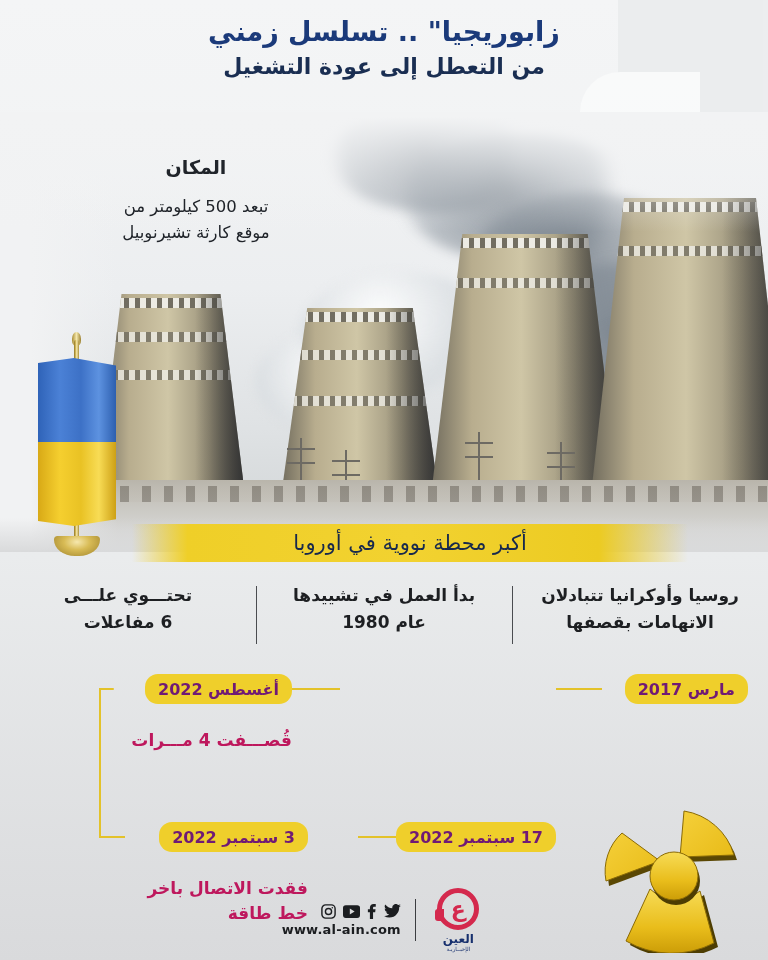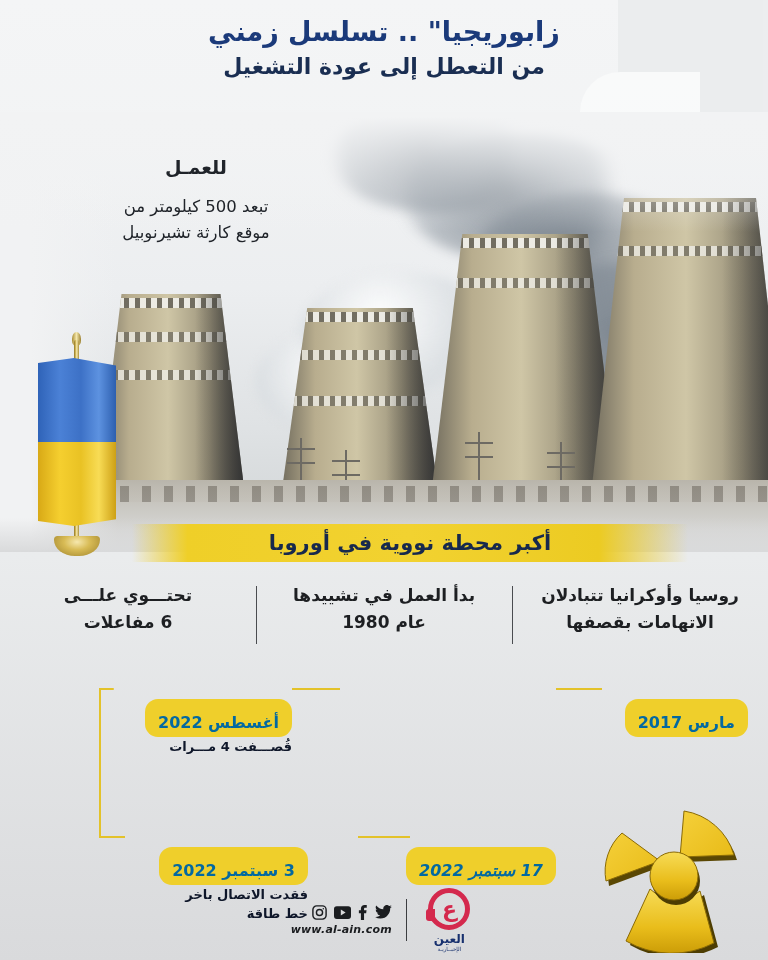--- a/index.html
+++ b/index.html
@@ -137,45 +137,45 @@
     background:radial-gradient(ellipse at 50% 30%, #f6e8ae 0%, #d8bb55 40%, #9c8029 100%);
     border-radius:4px 4px 50% 50%/4px 4px 90% 90%;
   }
 
   
   #banner{
     position:absolute; top:524px; left:132px; width:556px; height:38px; z-index:12;
     background:linear-gradient(90deg, rgba(240,208,40,0) 0%, #efcf28 10%, #f2d230 50%, #eccb22 84%, rgba(240,208,40,0) 100%);
     display:flex; align-items:center; justify-content:center;
   }
-  #banner span{ font-size:21px; font-weight:bold; color:#17294d; }
+  #banner span{ font-size:21px; font-weight:normal; color:#17294d; }
 
   
   #facts{
     position:absolute; top:580px; left:0; width:768px; height:72px;
     display:flex; z-index:12;
   }
   .fact{
     flex:1; text-align:center; font-size:17px; line-height:1.6; color:#1d1f22;
     font-weight:600; padding:2px 16px 0; position:relative;
   }
   .fact + .fact:after{
     content:""; position:absolute; right:-1px; top:6px; bottom:8px; width:1.5px; background:#4a4c50;
   }
 
   
   #timeline{ position:absolute; top:668px; left:0; width:768px; height:250px; z-index:12;}
   .tl-item{ position:absolute; }
   .pill{
-    display:inline-block; background:#efcf2b; color:#0369a1;
+    display:inline-block; background:#efcf2b; color:#701a75;
     font-size:16px; font-weight:bold; border-radius:13px;
-    padding:14px 13px 4px; white-space:nowrap; line-height:1.25;margin-top:25px;
+    padding:6px 13px 4px; white-space:nowrap; line-height:1.25;
   }
   .tl-desc{
-    font-size:13px; line-height:1.48; color:#0f172a; font-weight:600; margin-top:0;
+    font-size:17px; line-height:1.48; color:#be185d; font-weight:600; margin-top:24px;
   }
   .tl-line{ position:absolute; background:#e3c22a; }
 
   
   #radiation{ position:absolute; left:588px; top:805px; width:172px; height:148px; z-index:11;}
 
   
   #footer{
     position:absolute; left:0; bottom:8px; width:768px; height:64px; z-index:12;
     display:flex; align-items:center; justify-content:center; gap:14px;
@@ -189,21 +189,21 @@
   #logo .mark:before{
     content:""; position:absolute; left:-7px; top:16px; width:9px; height:12px;
     background:#d4294d; border-radius:3px 0 0 3px;
   }
   #logo .name{ font-size:12px; font-weight:bold; color:#17306e; margin-top:2px; letter-spacing:-.3px;}
   #logo .tag{ font-size:5.5px; color:#17306e; letter-spacing:.4px;}
   #fdiv{ width:1.5px; height:42px; background:#3b3d40; }
   #fright{ text-align:left; }
   #socials{ display:flex; gap:7px; align-items:center; color:#1b1d20; }
   #socials svg{ display:block; }
-  #url{ font-size:11px; font-weight:bold; color:#1b1d20; margin-top:3px; letter-spacing:.2px; direction:ltr;font-style:italic;}
+  #url{ font-size:13px; font-weight:bold; color:#1b1d20; margin-top:3px; letter-spacing:.2px; direction:ltr;}
 </style>
 </head>
 <body>
 
 <div id="watermark"></div>
 
 <div id="photo">
   <div class="sky"></div>
 
   <div class="smoke" style="left:330px;top:-10px;width:210px;height:110px;"></div>
@@ -247,21 +247,21 @@
   <div class="fadetop"></div>
   <div class="fadebottom"></div>
 </div>
 
 <div id="header">
   <div class="l1">زابوريجيا" .. تسلسل زمني</div>
   <div class="l2">من التعطل إلى عودة التشغيل</div>
 </div>
 
 <div id="place">
-  <div class="lbl">للعمـل</div>
+  <div class="lbl">المكان</div>
   <div class="sub">تبعد 500 كيلومتر من<br>موقع كارثة تشيرنوبيل</div>
 </div>
 
 <div id="flag">
   <div class="finial"></div>
   <div class="pole"></div>
   <div class="cloth">
     <div class="blue"></div>
     <div class="yellow"></div>
   </div>
@@ -292,21 +292,21 @@
   </div>
 
   <div class="tl-item" style="right:222px;top:6px;width:210px;text-align:right;">
   </div>
 
   <div class="tl-item" style="right:476px;top:6px;width:220px;text-align:right;">
     <div class="pill">أغسطس 2022</div>
     <div class="tl-desc">قُصـــفت 4 مـــرات</div>
   </div>
 
-  <div class="tl-item" style="right:212px;top:154px;width:205px;text-align:right;font-style:italic;">
+  <div class="tl-item" style="right:212px;top:154px;width:205px;text-align:right;">
     <div class="pill">17 سبتمبر 2022</div>
   </div>
 
   <div class="tl-item" style="right:460px;top:154px;width:230px;text-align:right;">
     <div class="pill">3 سبتمبر 2022</div>
     <div class="tl-desc">فقدت الاتصال باخر<br>خط طاقة</div>
   </div>
 </div>
 
 <div id="radiation">

